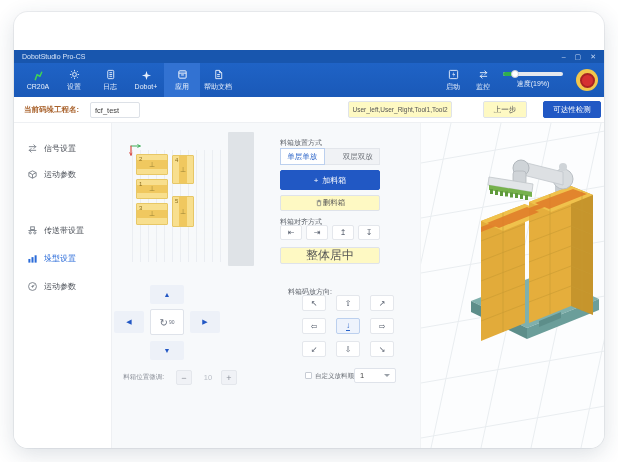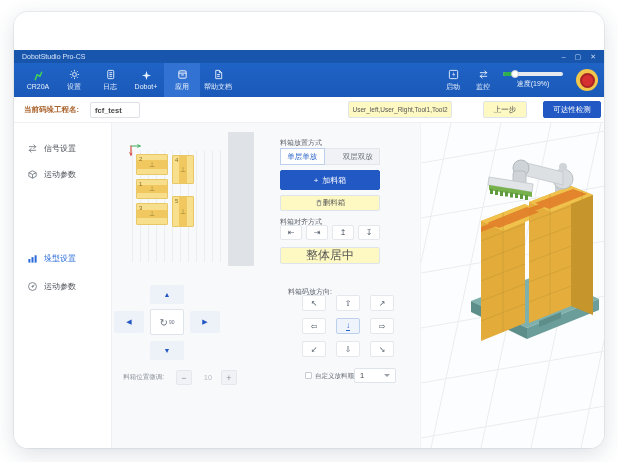--- a/index.html
+++ b/index.html
@@ -24,21 +24,21 @@
   .speedbox { width:70px; display:flex; flex-direction:column; align-items:center; gap:3px; color:#e8f0fb; font-size:7px; }
   .slider-track { position:relative; width:60px; height:4px; background:#e6e9ee; border-radius:2px; cursor:pointer; }
   .slider-fill { position:absolute; left:0; top:0; height:4px; width:19%; background:#2fae4e; border-radius:2px; }
   .slider-handle { position:absolute; left:14%; top:-2px; width:8px; height:8px; background:#fff; border:1px solid #c9ced6; border-radius:50%; }
   .estop { width:22px; height:22px; margin-left:8px; border-radius:50%; background:#f2c64b; display:flex; align-items:center; justify-content:center; cursor:pointer; }
   .estop-inner { width:15px; height:15px; border-radius:50%; background:#d63031; border:2px solid #a82323; }
   
   .projectbar { position:absolute; left:0; top:85px; width:590px; height:26px; background:#fff; border-bottom:1px solid #eef0f3; }
   .proj-label { position:absolute; left:10px; top:8px; font-size:7.5px; font-weight:bold; color:#a9622c; }
   .proj-input { position:absolute; left:76px; top:5px; width:50px; height:16px; border:1px solid #dde1e7; border-radius:2px;
-                font-size:7.5px; color:#444; padding:0 4px; font-family:"Liberation Sans",sans-serif;font-weight:bold; }
+                font-size:7.5px; color:#444; padding:0 4px; font-family:"Liberation Sans",sans-serif; }
   .btn { display:flex; align-items:center; justify-content:center; border-radius:2px; cursor:pointer; }
   .btn-light { background:#fef9c3; border:1px solid #dfe3ea; color:#555; }
   .btn-blue { background:#2158c4; color:#fff; border:1px solid #2158c4; }
   
   .sidebar { position:absolute; left:0; top:111px; width:98px; height:325px; background:#fff; border-right:1px solid #eef0f3; }
   .side-item { position:absolute; left:0; width:98px; height:20px; display:flex; align-items:center; gap:6px; padding-left:13px;
                font-size:8px; color:#4a4f57; cursor:pointer; }
   .side-item svg { width:11px; height:11px; flex:none; }
   .side-item.active { color:#2a6bd9; }
   .workarea { position:absolute; left:98px; top:111px; width:308px; height:325px; background:#f7f9fb; }
@@ -179,20 +179,29 @@
           <path d="M2.5 4h7M7.5 2l2 2-2 2M9.5 8h-7M4.5 6l-2 2 2 2"></path>
         </svg>
       <span>信号设置</span>
     </div>
     <div class="side-item" style="top:41px;">
       <svg viewBox="0 0 12 12" fill="none" stroke="#7a8089" stroke-width="1" stroke-linejoin="round">
           <path d="M2 4l4-2 4 2v4l-4 2-4-2zM2 4l4 2 4-2M6 6v4"></path>
         </svg>
       <span>运动参数</span>
     </div>
+    <div class="side-item" style="top:97px;">
+      <svg viewBox="0 0 12 12" fill="none" stroke="#7a8089" stroke-width="1">
+          <rect x="4" y="2" width="4" height="3"></rect>
+          <path d="M1.5 6h9"></path>
+          <circle cx="3.5" cy="8.5" r="1.2"></circle>
+          <circle cx="8.5" cy="8.5" r="1.2"></circle>
+        </svg>
+      <span>传送带设置</span>
+    </div>
     <div class="side-item active" style="top:125px;">
       <svg viewBox="0 0 12 12">
           <rect x="1.5" y="6.5" width="2.2" height="4" fill="#2a6bd9"></rect>
           <rect x="4.9" y="4.5" width="2.2" height="6" fill="#2a6bd9"></rect>
           <rect x="8.3" y="2.5" width="2.2" height="8" fill="#2a6bd9"></rect>
         </svg>
       <span>垛型设置</span>
     </div>
     <div class="side-item" style="top:153px;">
       <svg viewBox="0 0 12 12" fill="none" stroke="#7a8089" stroke-width="1">

